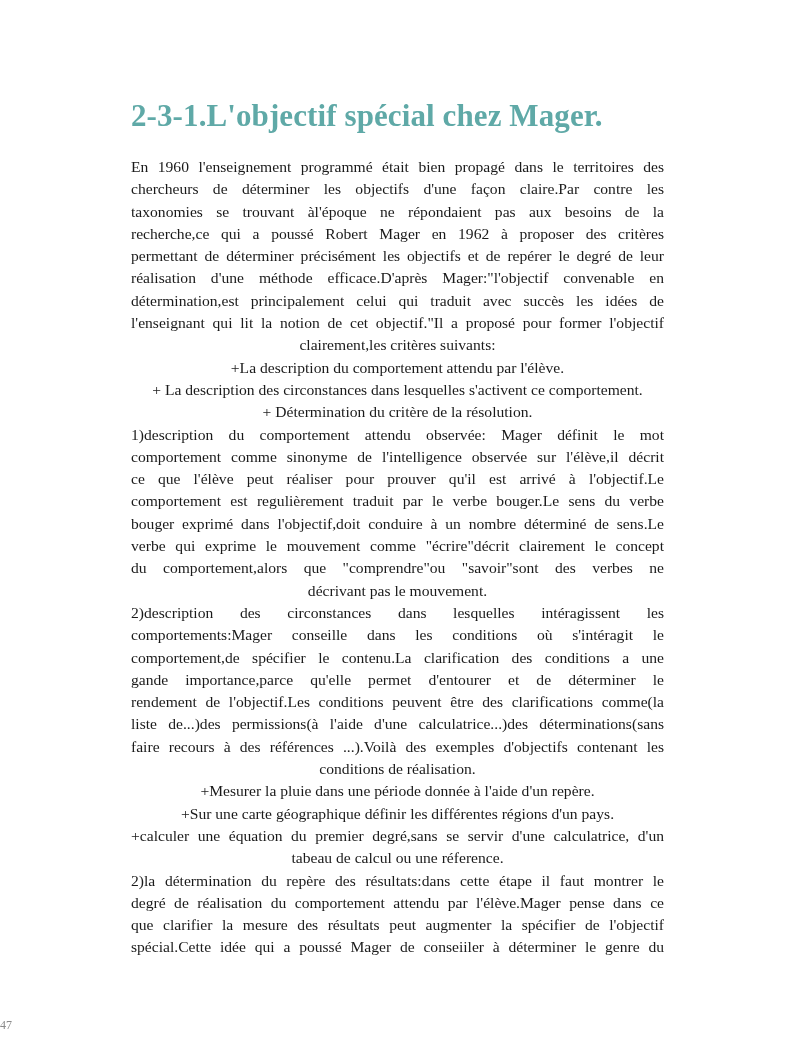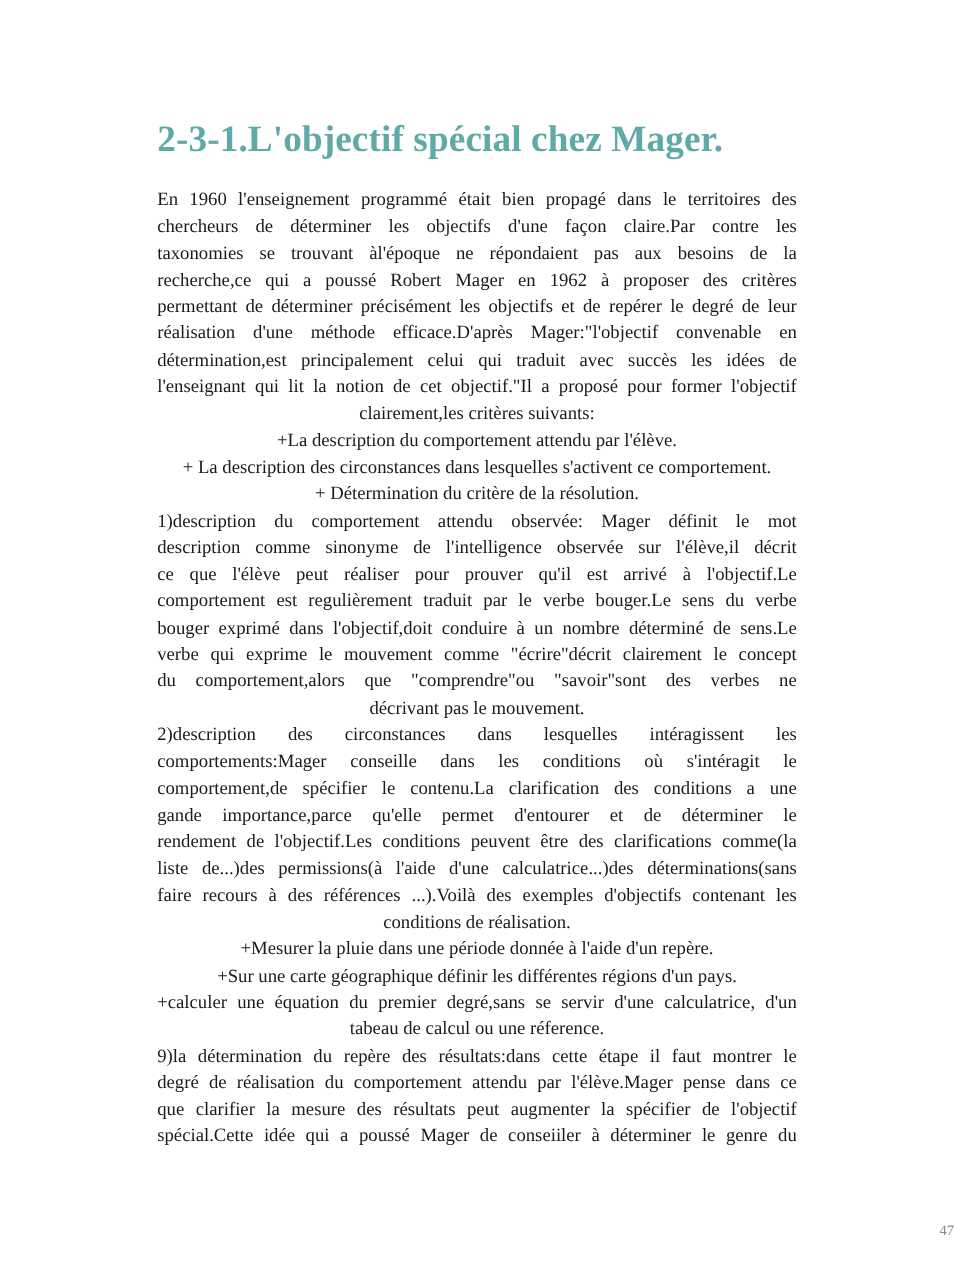--- a/index.html
+++ b/index.html
@@ -15,21 +15,21 @@
     position: absolute; left: 131px; top: 156px; width: 533px;
     font-family: "Liberation Serif", "DejaVu Serif", serif;
     font-size: 15.6px; color: #1a1a1a;
   }
   .line {
     display: block; height: 22.3px; line-height: 22.3px;
     white-space: nowrap; overflow: visible; text-align: center;
   }
   .line.j { text-align: justify; text-align-last: justify; white-space: normal; height: 22.3px; overflow: hidden; }
   .page-number {
-    position: absolute; left: 0; width: 795px; top: 1018px; text-align: right;
+    position: absolute; left: 0; width: 795px; top: 1018px; text-align: left;
     font-family: "Liberation Serif", "DejaVu Serif", serif;
     font-size: 12px; color: #8a8a8a;
   }
 </style>
 </head>
 <body>
 
 <div class="page">
   <h1 class="title">2-3-1.L'objectif spécial chez Mager.</h1>
   <div class="body-text" id="body-text">
@@ -39,38 +39,38 @@
       <span class="line j">recherche,ce qui a poussé Robert Mager en 1962 à proposer des critères</span>
       <span class="line j">permettant de déterminer précisément les objectifs et de repérer le degré de leur</span>
       <span class="line j">réalisation d'une méthode efficace.D'après Mager:"l'objectif convenable en</span>
       <span class="line j">détermination,est principalement celui qui traduit avec succès les idées de</span>
       <span class="line j">l'enseignant qui lit la notion de cet objectif."Il a proposé pour former l'objectif</span>
       <span class="line">clairement,les critères suivants:</span>
       <span class="line">+La description du comportement attendu par l'élève.</span>
       <span class="line">+ La description des circonstances dans lesquelles s'activent ce comportement.</span>
       <span class="line">+ Détermination du critère de la résolution.</span>
       <span class="line j">1)description du comportement attendu observée: Mager définit le mot</span>
-      <span class="line j">description comme sinonyme de l'intelligence observée sur l'élève,il décrit</span>
+      <span class="line j">comportement comme sinonyme de l'intelligence observée sur l'élève,il décrit</span>
       <span class="line j">ce que l'élève peut réaliser pour prouver qu'il est arrivé à l'objectif.Le</span>
       <span class="line j">comportement est regulièrement traduit par le verbe bouger.Le sens du verbe</span>
       <span class="line j">bouger exprimé dans l'objectif,doit conduire à un nombre déterminé de sens.Le</span>
       <span class="line j">verbe qui exprime le mouvement comme "écrire"décrit clairement le concept</span>
       <span class="line j">du comportement,alors que "comprendre"ou "savoir"sont des verbes ne</span>
       <span class="line">décrivant pas le mouvement.</span>
       <span class="line j">2)description des circonstances dans lesquelles intéragissent les</span>
       <span class="line j">comportements:Mager conseille dans les conditions où s'intéragit le</span>
       <span class="line j">comportement,de spécifier le contenu.La clarification des conditions a une</span>
       <span class="line j">gande importance,parce qu'elle permet d'entourer et de déterminer le</span>
       <span class="line j">rendement de l'objectif.Les conditions peuvent être des clarifications comme(la</span>
       <span class="line j">liste de...)des permissions(à l'aide d'une calculatrice...)des déterminations(sans</span>
       <span class="line j">faire recours à des références ...).Voilà des exemples d'objectifs contenant les</span>
       <span class="line">conditions de réalisation.</span>
       <span class="line">+Mesurer la pluie dans une période donnée à l'aide d'un repère.</span>
       <span class="line">+Sur une carte géographique définir les différentes régions d'un pays.</span>
       <span class="line j">+calculer une équation du premier degré,sans se servir d'une calculatrice, d'un</span>
       <span class="line">tabeau de calcul ou une réference.</span>
-      <span class="line j">9)la détermination du repère des résultats:dans cette étape il faut montrer le</span>
+      <span class="line j">2)la détermination du repère des résultats:dans cette étape il faut montrer le</span>
       <span class="line j">degré de réalisation du comportement attendu par l'élève.Mager pense dans ce</span>
       <span class="line j">que clarifier la mesure des résultats peut augmenter la spécifier de l'objectif</span>
       <span class="line j">spécial.Cette idée qui a poussé Mager de conseiiler à déterminer le genre du</span>
     </div>
   <div class="page-number">47</div>
 </div>
 
 </body></html>

